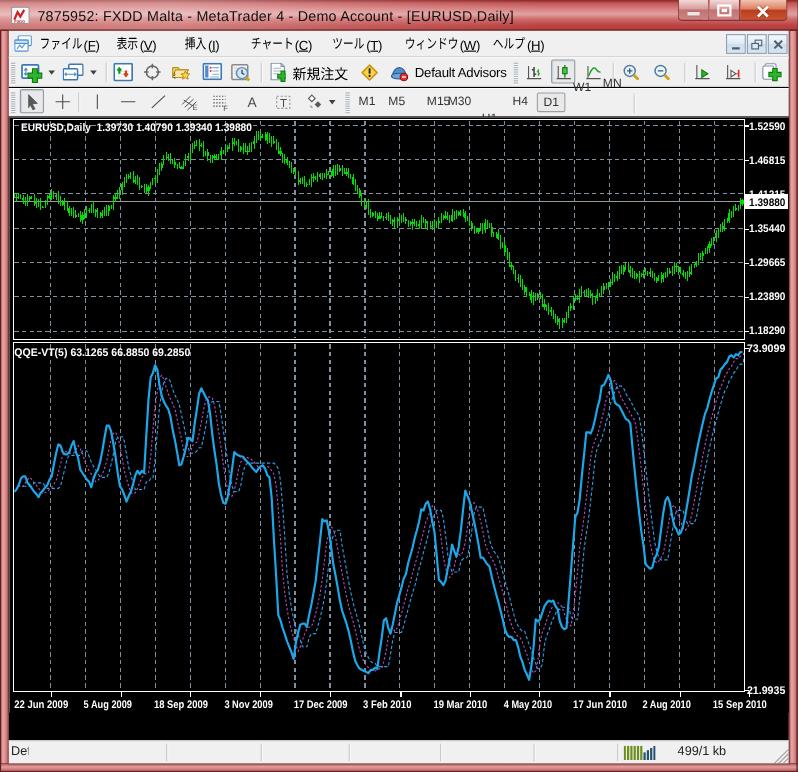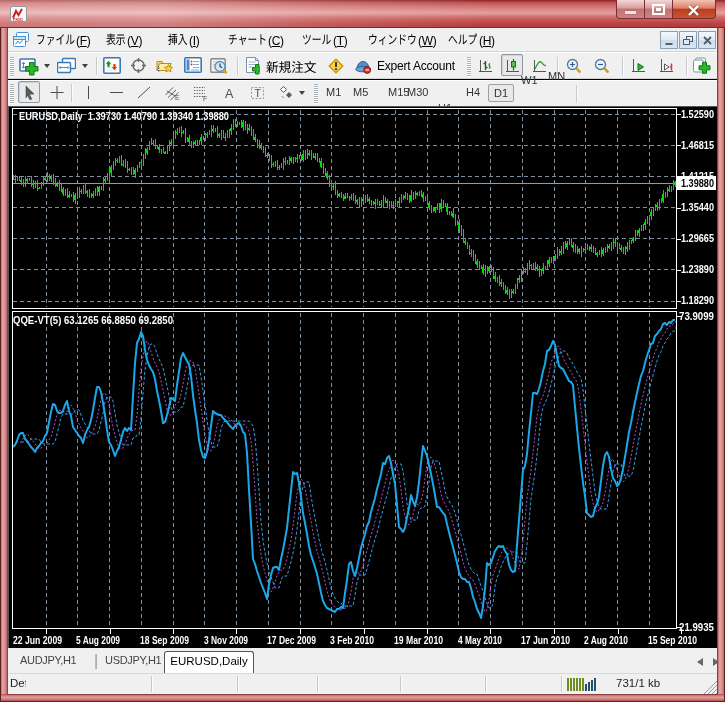--- a/index.html
+++ b/index.html
@@ -24,20 +24,21 @@
     <div class="frame" style="left:717px;top:28px;width:8px;height:666px"></div>
     <div class="abs" style="left:0;top:694px;width:725px;height:8px;background:linear-gradient(to bottom,#b05353,#e0a0a0 40%,#c76e6e 75%,#8e3434)"></div>
     <div class="abs" style="left:0;top:0;width:725px;height:702px;border:1px solid #5e1f1f;pointer-events:none"></div>
     <div class="abs" style="left:7px;top:27px;width:711px;height:668px;border:1px solid #8e4040;pointer-events:none"></div>
     <div class="titlebar"></div>
     <div class="abs" style="left:10px;top:6px;width:17px;height:16px;background:#f8f8f8;border:1px solid #999;border-radius:2px">
 <svg width="15" height="14" viewBox="0 0 15 14">
         <path d="M2 11L5 4l2.5 4L11 2" stroke="#cc2222" stroke-width="2" fill="none"></path>
         <text x="2" y="13.5" font-size="3.6" fill="#cc2222" font-family="Liberation Sans" font-weight="bold">FXDD</text>
       </svg></div>
+    <div class="ttxt">7875952: FXDD Malta - MetaTrader 4 - Demo Account - [EURUSD,Daily]</div>
     <div class="abs" style="left:616px;top:0;width:100px;height:19px">
 <div class="abs" style="left:0;top:0;width:29px;height:19px;background:linear-gradient(to bottom,#f3d8d8,#d89c9c 45%,#c27272 50%,#cd8484);border:1px solid #7a3030;border-top:none;border-radius:0 0 0 4px"></div>
 <div class="abs" style="left:29px;top:0;width:28px;height:19px;background:linear-gradient(to bottom,#f3d8d8,#d89c9c 45%,#c27272 50%,#cd8484);border:1px solid #7a3030;border-top:none;border-left:none"></div>
 <div class="abs" style="left:57px;top:0;width:43px;height:19px;border:1px solid #7a3030;border-top:none;border-left:none;border-radius:0 0 4px 0;background:linear-gradient(to bottom,#f0c4b4,#dd8163 45%,#bb3d1e 52%,#c8542f)"></div>
 <svg class="abs" style="left:0;top:0" width="100" height="19" viewBox="0 0 100 19">
 <path d="M9 12.5h11" stroke="#fff" stroke-width="3"></path>
         <path d="M9 12.5h11" stroke="#46141466" stroke-width="5" fill="none" opacity="0.25"></path>
 <rect x="37" y="5" width="11" height="9" fill="none" stroke="#fff" stroke-width="2"></rect>
         <rect x="40" y="8" width="5" height="3" fill="#fff"></rect>
 <path d="M73 6l9 9M82 6l-9 9" stroke="#7a303055" stroke-width="4.4"></path>
@@ -152,21 +153,21 @@
       <path d="M8 1.2L14.8 8 8 14.8 1.2 8z" fill="#ffd24a" stroke="#c8960a" stroke-width="1.4" stroke-linejoin="round"></path>
       <path d="M8 4v5" stroke="#222" stroke-width="1.7"></path>
       <circle cx="8" cy="11" r="1" fill="#222"></circle>
     </svg>
     <svg style="position:absolute;left:355px;top:58px" width="16" height="16" viewBox="0 0 16 16">
       <path d="M2 11c0-4 2.6-7.5 6-7.5s6 3.5 6 7.5" fill="#4f8ecb" stroke="#2a5f94"></path>
       <ellipse cx="8" cy="11.2" rx="7.2" ry="2.6" fill="#6ba3d8" stroke="#2a5f94"></ellipse>
       <circle cx="12.2" cy="12" r="3.4" fill="#e23030" stroke="#8e1010"></circle>
       <rect x="10.4" y="11.4" width="3.6" height="1.2" fill="#fff"></rect>
     </svg>
-    <div class="abs" style="left:377px;top:59px;font-size:12px;letter-spacing:-0.2px;color:#000">Expert Account</div>
+    <div class="abs" style="left:377px;top:59px;font-size:12px;letter-spacing:-0.2px;color:#000">Default Advisors</div>
     <div style="position:absolute;left:467px;top:57px;width:5px;height:20px">
       <div style="position:absolute;left:0;top:0px;width:4px;height:1px;background:#a8b0b8;box-shadow:0 1px 0 #ffffff"></div>
       <div style="position:absolute;left:0;top:2px;width:4px;height:1px;background:#a8b0b8;box-shadow:0 1px 0 #ffffff"></div>
       <div style="position:absolute;left:0;top:4px;width:4px;height:1px;background:#a8b0b8;box-shadow:0 1px 0 #ffffff"></div>
       <div style="position:absolute;left:0;top:6px;width:4px;height:1px;background:#a8b0b8;box-shadow:0 1px 0 #ffffff"></div>
       <div style="position:absolute;left:0;top:8px;width:4px;height:1px;background:#a8b0b8;box-shadow:0 1px 0 #ffffff"></div>
       <div style="position:absolute;left:0;top:10px;width:4px;height:1px;background:#a8b0b8;box-shadow:0 1px 0 #ffffff"></div>
       <div style="position:absolute;left:0;top:12px;width:4px;height:1px;background:#a8b0b8;box-shadow:0 1px 0 #ffffff"></div>
       <div style="position:absolute;left:0;top:14px;width:4px;height:1px;background:#a8b0b8;box-shadow:0 1px 0 #ffffff"></div>
       <div style="position:absolute;left:0;top:16px;width:4px;height:1px;background:#a8b0b8;box-shadow:0 1px 0 #ffffff"></div>
@@ -396,48 +397,40 @@
         <line x1="546.5" y1="523" x2="546.5" y2="528" stroke="#ffffff"></line>
         <text x="513" y="538" fill="#fff" textLength="49" lengthAdjust="spacingAndGlyphs" style="font-family:&quot;Liberation Sans&quot;,sans-serif;font-weight:bold;font-size:10px">17 Jun 2010</text>
         <line x1="610.5" y1="523" x2="610.5" y2="528" stroke="#ffffff"></line>
         <text x="576" y="538" fill="#fff" textLength="44" lengthAdjust="spacingAndGlyphs" style="font-family:&quot;Liberation Sans&quot;,sans-serif;font-weight:bold;font-size:10px">2 Aug 2010</text>
         <line x1="673.5" y1="523" x2="673.5" y2="528" stroke="#ffffff"></line>
         <text x="640" y="538" fill="#fff" textLength="49" lengthAdjust="spacingAndGlyphs" style="font-family:&quot;Liberation Sans&quot;,sans-serif;font-weight:bold;font-size:10px">15 Sep 2010</text>
         <text x="11" y="13.5" fill="#fff" textLength="210" lengthAdjust="spacingAndGlyphs" style="font-family:&quot;Liberation Sans&quot;,sans-serif;font-weight:bold;font-size:10px">EURUSD,Daily&nbsp;&nbsp;1.39730 1.40790 1.39340 1.39880</text>
         <text x="5" y="218" fill="#fff" textLength="160" lengthAdjust="spacingAndGlyphs" style="font-family:&quot;Liberation Sans&quot;,sans-serif;font-weight:bold;font-size:10px">QQE-VT(5) 63.1265 66.8850 69.2850</text>
       </svg>
     </div>
-    <div class="tabbar">
-      <div class="abs" style="left:12px;top:6px;font-size:11px;letter-spacing:-0.3px;color:#444">AUDJPY,H1</div>
-      <div class="abs" style="left:86px;top:4px;color:#999">|</div>
-      <div class="abs" style="left:97px;top:6px;font-size:11px;letter-spacing:-0.3px;color:#444">USDJPY,H1</div>
-      <div class="abs" style="left:156px;top:3px;width:90px;height:22px;background:#fff;border:1px solid #555;border-bottom:none;border-radius:3px 3px 0 0;text-align:center;font-size:11.5px;color:#000;padding-top:3px">EURUSD,Daily</div>
-      <div class="abs" style="left:685px;top:10px;width:0;height:0;border:4.5px solid transparent;border-right:6px solid #666"></div>
-      <div class="abs" style="left:705px;top:10px;width:0;height:0;border:4.5px solid transparent;border-left:6px solid #666"></div>
-    </div>
     <div class="status">
       <div class="abs" style="left:2px;top:3px;width:16px;overflow:hidden;white-space:nowrap;font-size:11.5px;color:#222">Default</div>
       <div class="abs" style="left:143px;top:2px;width:2px;height:16px;border-left:1px solid #c8c8c8;border-right:1px solid #fbfbfb"></div>
       <div class="abs" style="left:229px;top:2px;width:2px;height:16px;border-left:1px solid #c8c8c8;border-right:1px solid #fbfbfb"></div>
       <div class="abs" style="left:309px;top:2px;width:2px;height:16px;border-left:1px solid #c8c8c8;border-right:1px solid #fbfbfb"></div>
       <div class="abs" style="left:392px;top:2px;width:2px;height:16px;border-left:1px solid #c8c8c8;border-right:1px solid #fbfbfb"></div>
       <div class="abs" style="left:477px;top:2px;width:2px;height:16px;border-left:1px solid #c8c8c8;border-right:1px solid #fbfbfb"></div>
       <div class="abs" style="left:553px;top:2px;width:2px;height:16px;border-left:1px solid #c8c8c8;border-right:1px solid #fbfbfb"></div>
       <svg class="abs" style="left:559px;top:4px" width="29" height="13" viewBox="0 0 29 13">
         <rect x="0" y="0" width="2" height="13" fill="#6e8f1f"></rect>
         <rect x="3" y="0" width="2" height="13" fill="#6e8f1f"></rect>
         <rect x="6" y="0" width="2" height="13" fill="#6e8f1f"></rect>
         <rect x="9" y="0" width="2" height="13" fill="#6e8f1f"></rect>
         <rect x="12" y="0" width="2" height="13" fill="#6e8f1f"></rect>
         <rect x="15" y="0" width="2" height="13" fill="#6e8f1f"></rect>
         <rect x="18" y="6" width="2" height="7" fill="#27506e"></rect>
         <rect x="21" y="4" width="2" height="9" fill="#27506e"></rect>
         <rect x="24" y="2" width="2" height="11" fill="#27506e"></rect>
         <rect x="27" y="0" width="2" height="13" fill="#27506e"></rect>
       </svg>
-      <div class="abs" style="left:608px;top:3px;font-size:11.5px;color:#222">731/1 kb</div>
+      <div class="abs" style="left:608px;top:3px;font-size:11.5px;color:#222">499/1 kb</div>
       <svg class="abs" style="left:694px;top:5px" width="15" height="15" viewBox="0 0 15 15">
         <path d="M14 15L15 14" stroke="#9a9a9a"></path>
         <path d="M10 15L15 10" stroke="#9a9a9a"></path>
         <path d="M6 15L15 6" stroke="#9a9a9a"></path>
         <path d="M2 15L15 2" stroke="#9a9a9a"></path>
       </svg>
     </div>
   </div>
 </body></html>

